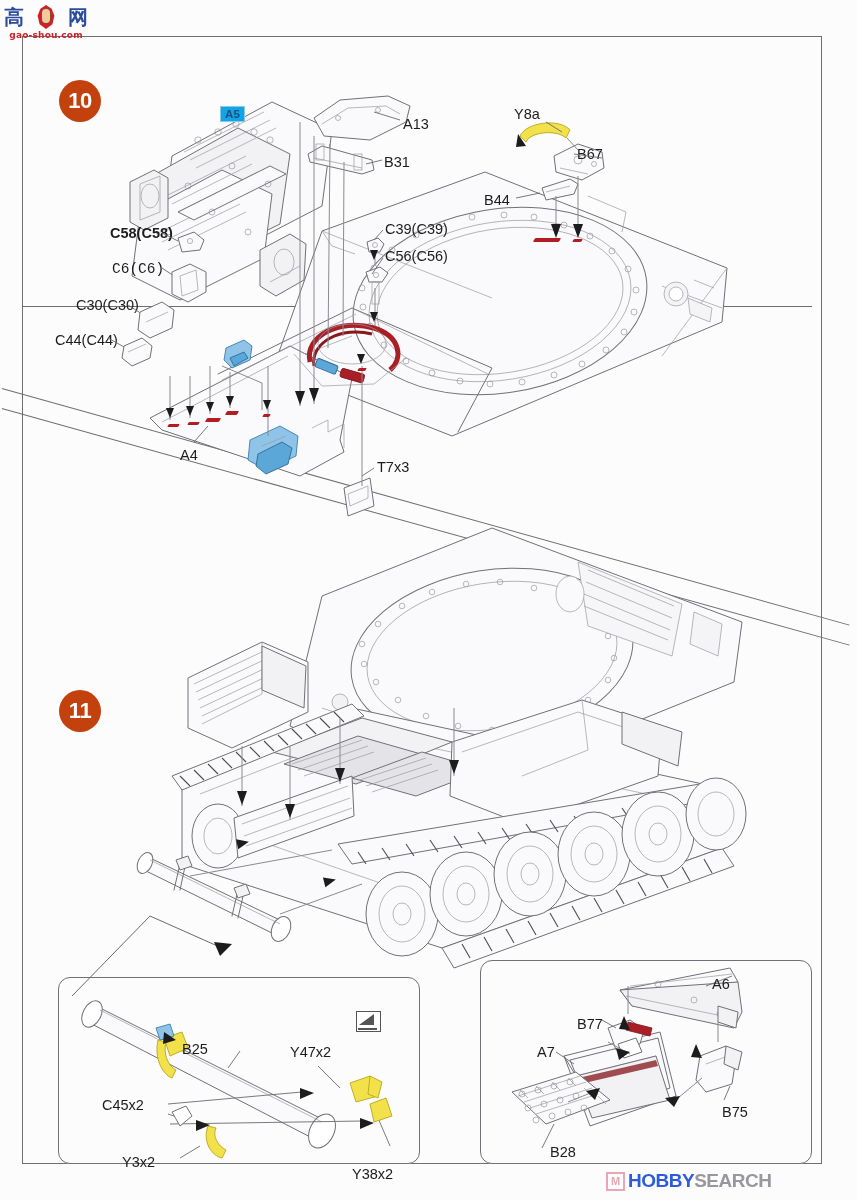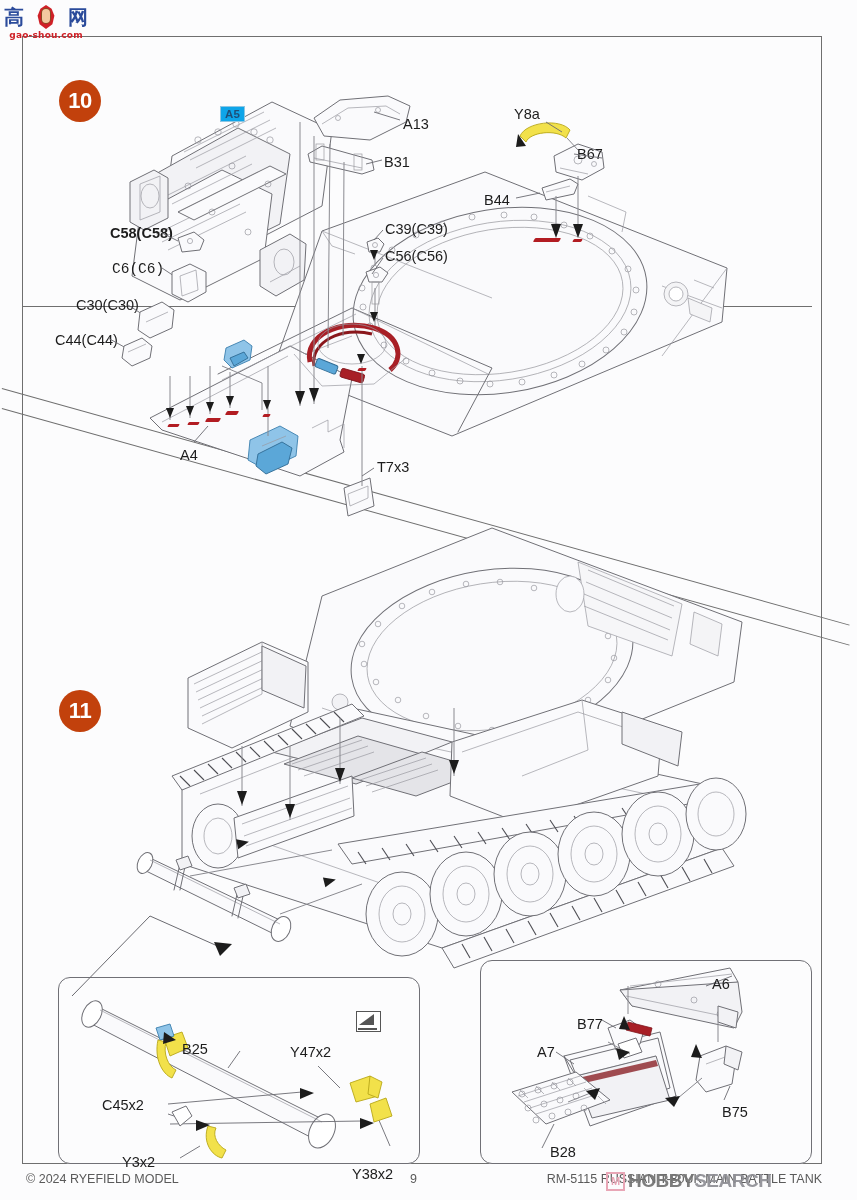--- a/index.html
+++ b/index.html
@@ -134,21 +134,21 @@
   }
   #hobbysearch-watermark .hs-box{
     width:15px;height:15px;border:2px solid #e8a6b6;color:#e8a6b6;
     font-size:11px;font-weight:bold;display:flex;align-items:center;justify-content:center;
     margin-right:3px;font-family:"Liberation Sans",sans-serif;
   }
   #hobbysearch-watermark .hs-txt{
     font-size:19px;font-weight:bold;color:#8f8f95;letter-spacing:-0.5px;
     font-family:"Liberation Sans",sans-serif;opacity:.92;
   }
-  #hobbysearch-watermark .hs-txt .pink{color:#737373;}
+  #hobbysearch-watermark .hs-txt .pink{color:#1d4ed8;}
 </style>
 </head>
 <body>
 
 <div class="page">
 
   <div id="gaoshou-logo">
     <div class="cn">
       <span>高</span>
       <span class="hand"></span>
@@ -775,24 +775,19 @@
     </svg>
 
     <div class="lbl" style="left:690px;top:940px;">A6</div>
     <div class="lbl" style="left:555px;top:980px;">B77</div>
     <div class="lbl" style="left:515px;top:1008px;">A7</div>
     <div class="lbl" style="left:700px;top:1068px;">B75</div>
     <div class="lbl" style="left:528px;top:1108px;">B28</div>
 
   </div>
 
-  <div id="footer">
-    <div class="f" id="footer-copyright">© 2024 RYEFIELD MODEL</div>
-    <div class="f" id="footer-page">9</div>
-    <div class="f" id="footer-kit">RM-5115 RUSSIAN T-80UK MAIN BATTLE TANK</div>
-  </div>
 
   <div id="hobbysearch-watermark">
     <div class="hs-box">M</div>
     <div class="hs-txt"><span class="pink">HOBBY</span><span>SEARCH</span></div>
   </div>
 
 </div>
 
 </body></html>

